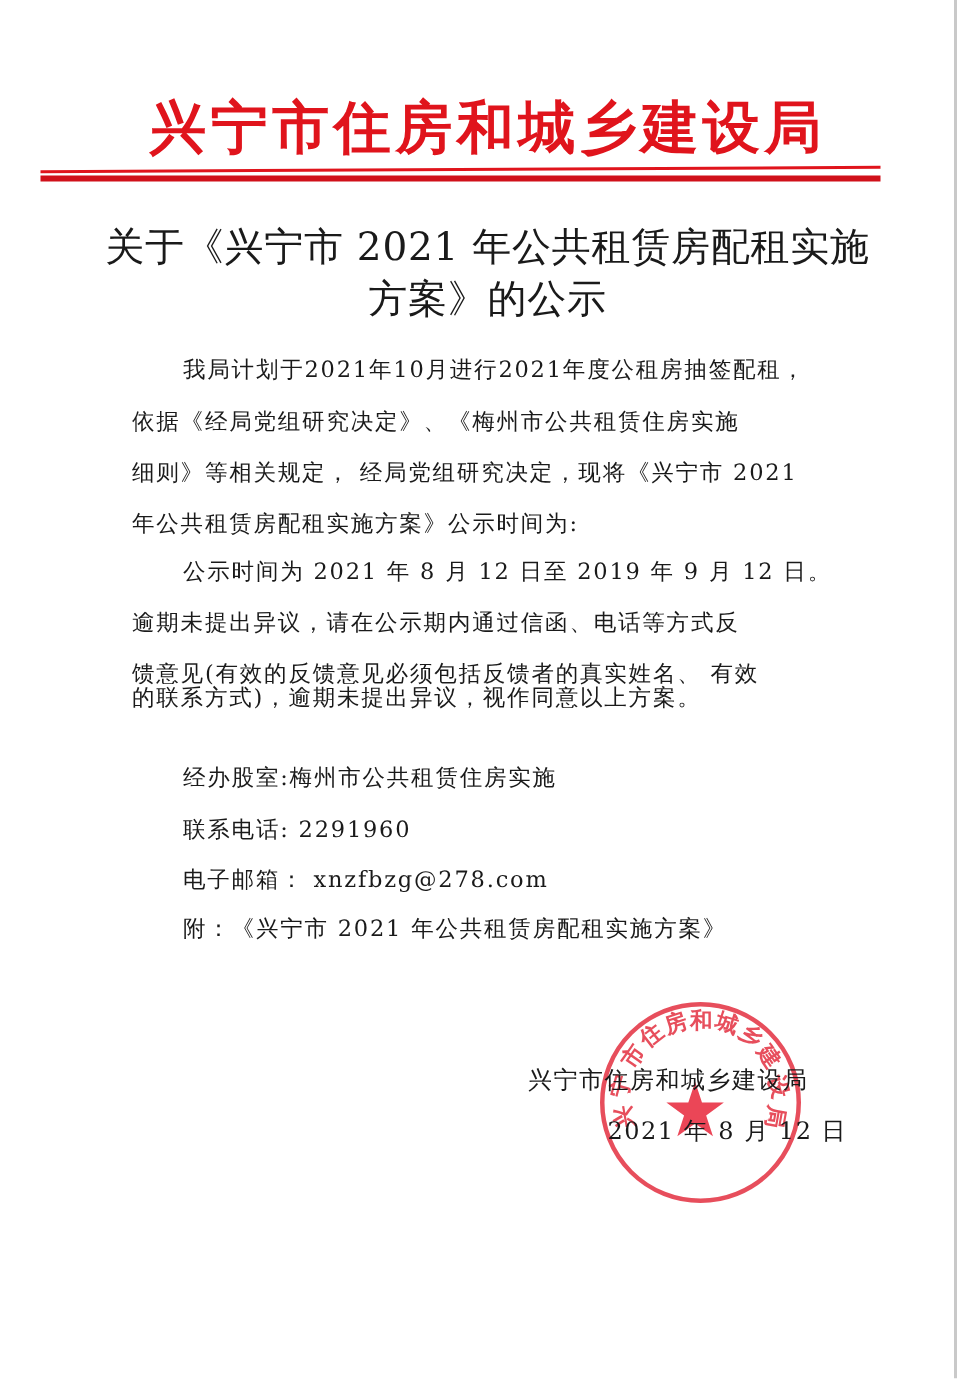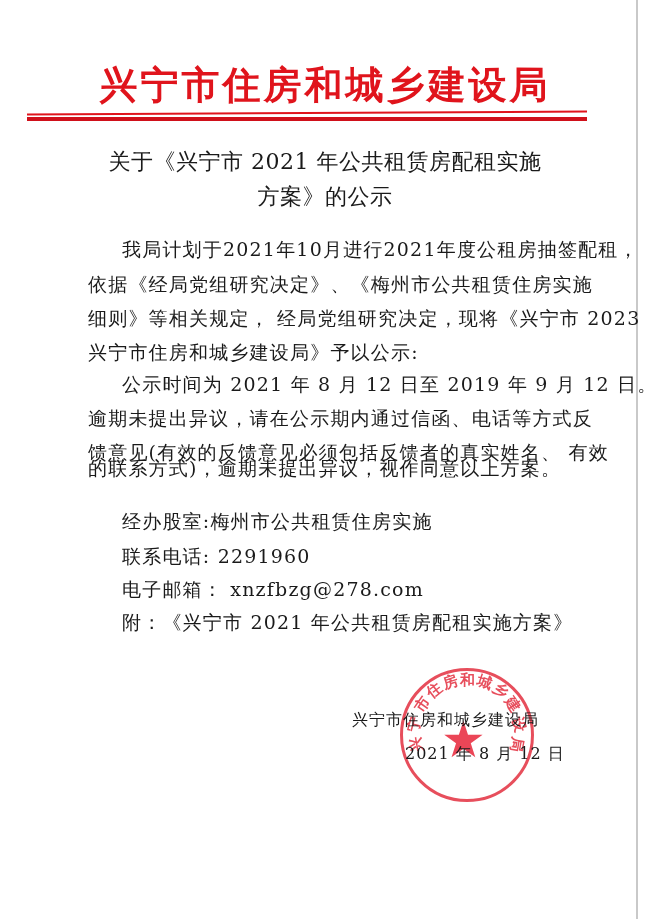--- a/index.html
+++ b/index.html
@@ -4,22 +4,22 @@
 <style>
   html, body { margin:0; padding:0; background:#ffffff; }
   body { width:650px; height:919px; position:relative; overflow:hidden;
          font-family:"DejaVu Serif","Liberation Serif",serif; color:#1a1a1a; }
   .edge { position:absolute; left:636px; top:0; width:2px; height:919px; background:#c9c9c9; }
   .header { position:absolute; left:0; top:60px; width:650px; text-align:center;
             font-family:"DejaVu Sans","Liberation Sans",sans-serif; font-weight:bold;
             color:#e0141c; font-size:38px; letter-spacing:3px; }
   .rule-thin { position:absolute; left:27px; top:112px; width:560px; height:2px; background:#e0141c; transform:skewY(-0.3deg); }
   .rule-thick { position:absolute; left:27px; top:117px; width:560px; height:4px; background:#d0101a; }
-  .title { position:absolute; left:0; width:650px; text-align:center; font-size:22px; letter-spacing:0.5px; }
-  .line { position:absolute; left:88px; font-size:19px; white-space:nowrap; letter-spacing:1.2px; }
+  .title { position:absolute; left:0; width:650px; text-align:center; font-size:26px; letter-spacing:0.5px; }
+  .line { position:absolute; left:88px; font-size:15px; white-space:nowrap; letter-spacing:1.2px; }
   .indent { left:122px; }
   .sig { position:absolute; font-size:16px; white-space:nowrap; letter-spacing:1px; z-index:2; }
   .stamp { position:absolute; left:400px; top:668px; width:128px; height:128px; border:3px solid #e33040;
            border-radius:50%; opacity:0.85; z-index:1; }
   .stamp-text { position:absolute; left:0; top:0; width:128px; height:128px; color:#e33040;
                 font-family:"DejaVu Sans","Liberation Sans",sans-serif; font-size:15px; font-weight:bold; }
   .stamp-text span { position:absolute; }
   .star { position:absolute; left:38px; top:44px; font-size:50px; color:#e8263a; line-height:1; }
 </style>
 </head>
@@ -30,22 +30,22 @@
 <div class="header">兴宁市住房和城乡建设局</div>
 <div class="rule-thin"></div>
 <div class="rule-thick"></div>
 
 <div class="title" style="top:147px">关于《兴宁市 2021 年公共租赁房配租实施</div>
 <div class="title" style="top:182px">方案》的公示</div>
 
 <div>
   <div class="line indent" style="top:237px">我局计划于2021年10月进行2021年度公租房抽签配租，</div>
   <div class="line" style="top:272px">依据《经局党组研究决定》、《梅州市公共租赁住房实施</div>
-  <div class="line" style="top:306px">细则》等相关规定， 经局党组研究决定，现将《兴宁市 2023</div>
-  <div class="line" style="top:340px">兴宁市住房和城乡建设局》予以公示:</div>
+  <div class="line" style="top:306px">细则》等相关规定， 经局党组研究决定，现将《兴宁市 2021</div>
+  <div class="line" style="top:340px">年公共租赁房配租实施方案》公示时间为:</div>
   <div class="line indent" style="top:372px">公示时间为 2021 年 8 月 12 日至 2019 年 9 月 12 日。</div>
   <div class="line" style="top:406px">逾期未提出异议，请在公示期内通过信函、电话等方式反</div>
   <div class="line" style="top:440px">馈意见(有效的反馈意见必须包括反馈者的真实姓名、 有效</div>
   <div class="line" style="top:456px">的联系方式)，逾期未提出异议，视作同意以上方案。</div>
 </div>
 
 <div>
   <div class="line indent" style="top:509px">经办股室:梅州市公共租赁住房实施</div>
   <div class="line indent" style="top:544px">联系电话: 2291960</div>
   <div class="line indent" style="top:577px">电子邮箱： xnzfbzg@278.com</div>

